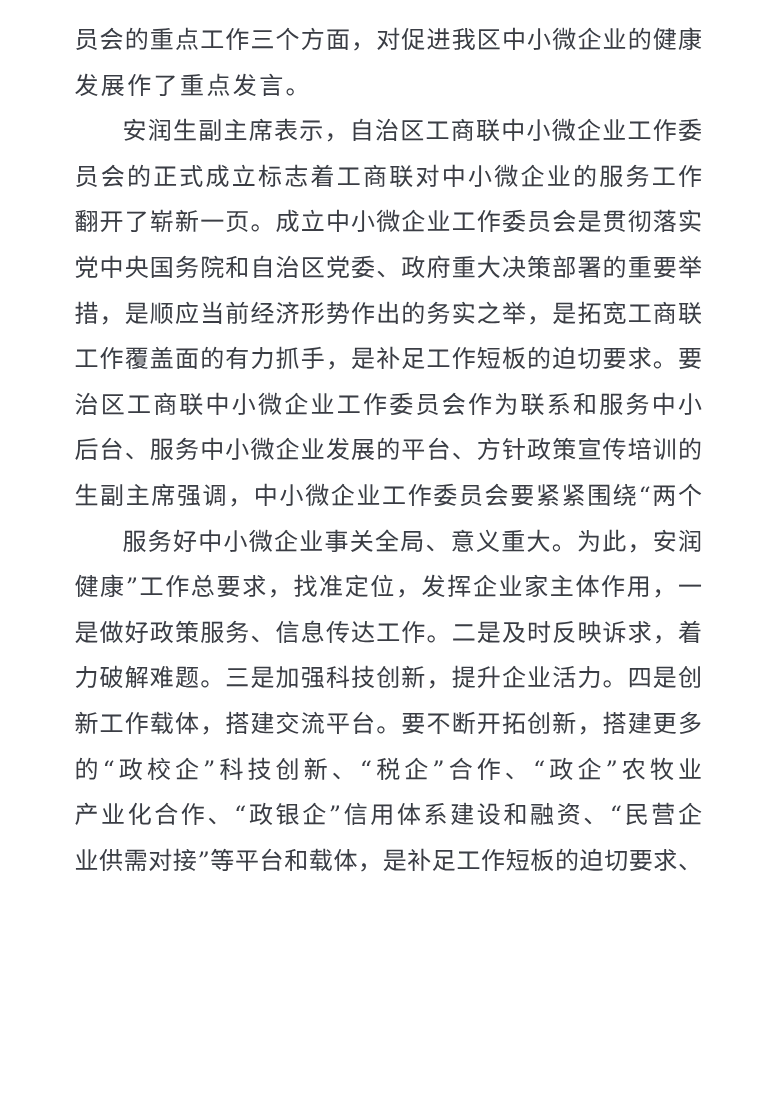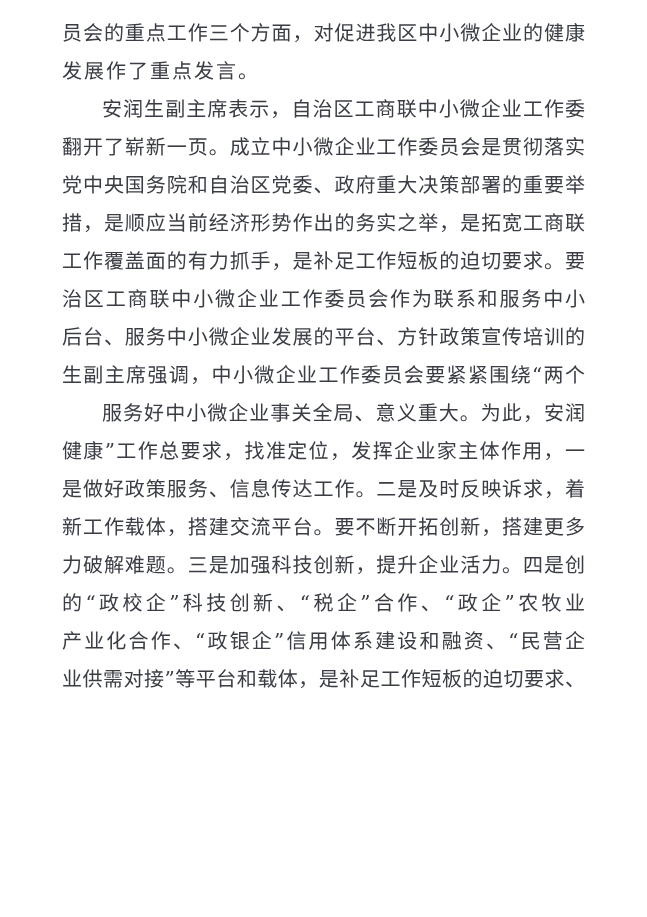--- a/index.html
+++ b/index.html
@@ -51,30 +51,31 @@
   }
 </style>
 </head>
 <body>
 
 <div class="page">
   <div class="body-text" id="lines-container">
       <div class="line">员会的重点工作三个方面，对促进我区中小微企业的健康</div>
       <div class="line para-end">发展作了重点发言。</div>
       <div class="line indent">安润生副主席表示，自治区工商联中小微企业工作委</div>
+      <div class="line">员会的正式成立标志着工商联对中小微企业的服务工作</div>
       <div class="line">翻开了崭新一页。成立中小微企业工作委员会是贯彻落实</div>
       <div class="line">党中央国务院和自治区党委、政府重大决策部署的重要举</div>
       <div class="line">措，是顺应当前经济形势作出的务实之举，是拓宽工商联</div>
       <div class="line">工作覆盖面的有力抓手，是补足工作短板的迫切要求。要</div>
       <div class="line">治区工商联中小微企业工作委员会作为联系和服务中小</div>
       <div class="line">后台、服务中小微企业发展的平台、方针政策宣传培训的</div>
       <div class="line">生副主席强调，中小微企业工作委员会要紧紧围绕“两个</div>
       <div class="line indent">服务好中小微企业事关全局、意义重大。为此，安润</div>
       <div class="line">健康”工作总要求，找准定位，发挥企业家主体作用，一</div>
       <div class="line">是做好政策服务、信息传达工作。二是及时反映诉求，着</div>
+      <div class="line">力破解难题。三是加强科技创新，提升企业活力。四是创</div>
       <div class="line">新工作载体，搭建交流平台。要不断开拓创新，搭建更多</div>
-      <div class="line">力破解难题。三是加强科技创新，提升企业活力。四是创</div>
       <div class="line">的“政校企”科技创新、“税企”合作、“政企”农牧业</div>
       <div class="line">产业化合作、“政银企”信用体系建设和融资、“民营企</div>
       <div class="line">业供需对接”等平台和载体，是补足工作短板的迫切要求、</div>
     </div>
   <div class="page-number">- 5 -</div>
 </div>
 
 </body></html>

